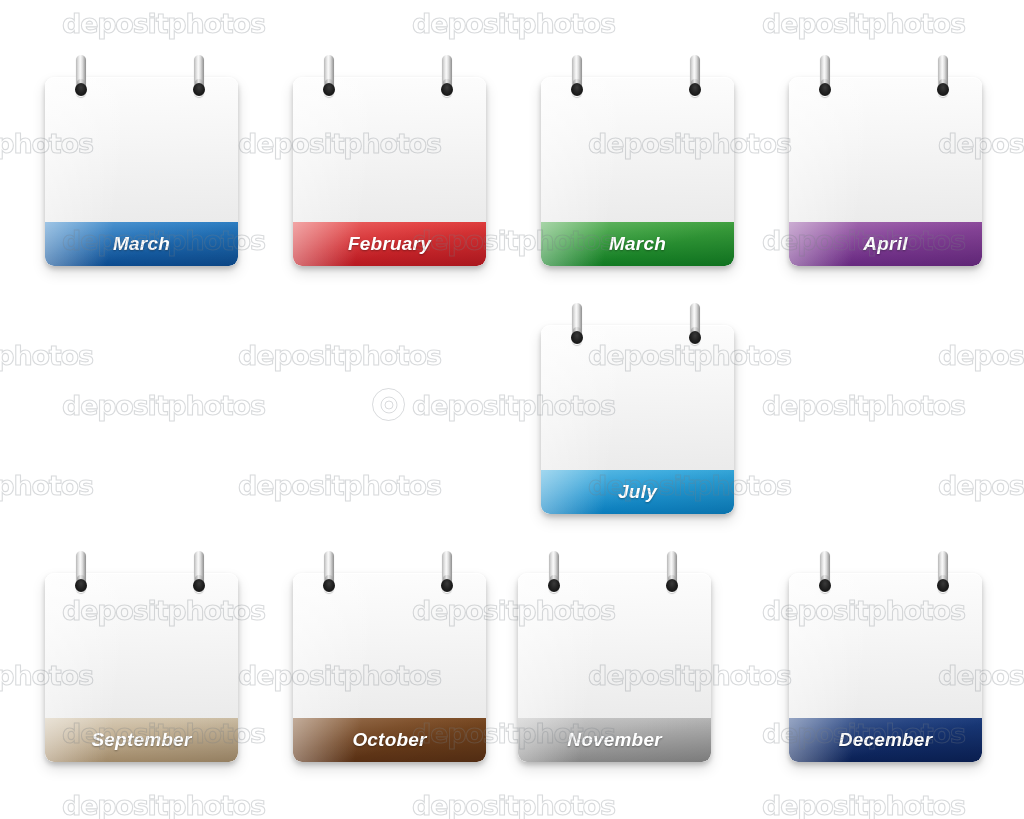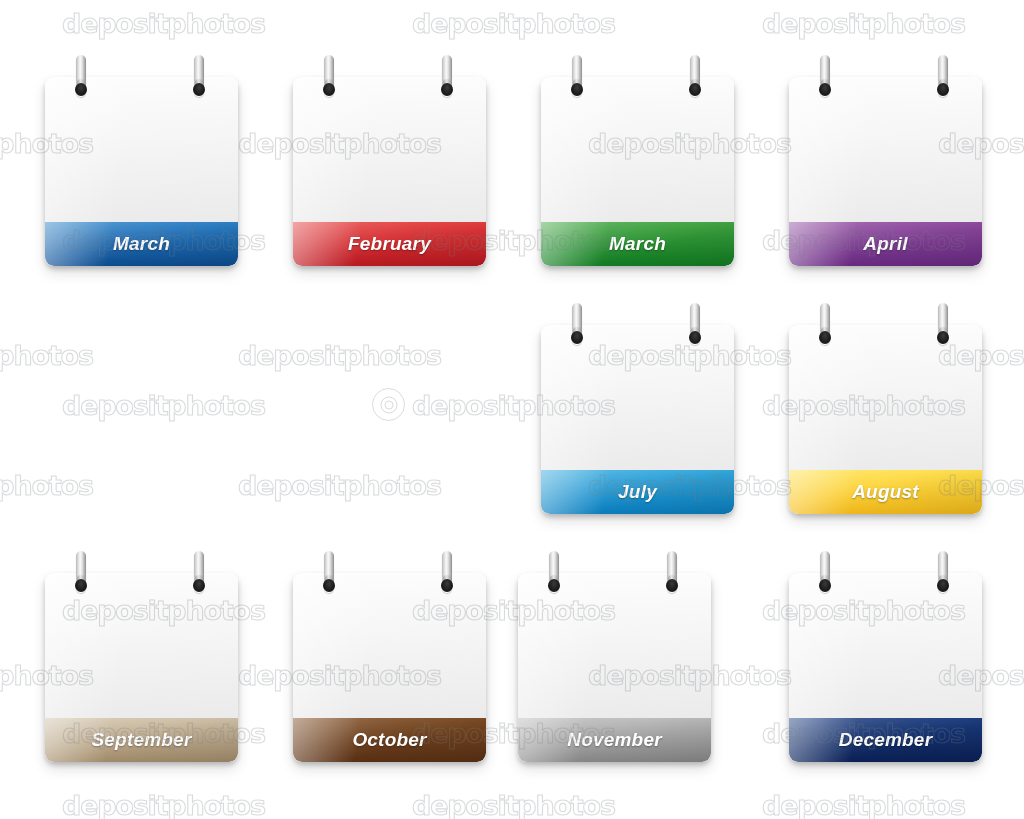--- a/index.html
+++ b/index.html
@@ -261,39 +261,20 @@
           <div class="wire-low"></div>
           <div class="hole"></div>
         </div>
       </div>
       <div class="calendar-card" style="left: 541px; top: 303px; text-decoration: underline;">
         <div class="card-sheet">
           <div class="month-banner" style="background: linear-gradient(rgb(51, 168, 221) 0%, rgb(11, 130, 196) 100%);">
             <div class="sheen"></div>
             <div class="diag"></div>
             <span class="month-label">July</span>
-          </div>
-        </div>
-        <div class="ring ring-left">
-          <div class="wire"></div>
-          <div class="wire-low"></div>
-          <div class="hole"></div>
-        </div>
-        <div class="ring ring-right">
-          <div class="wire"></div>
-          <div class="wire-low"></div>
-          <div class="hole"></div>
-        </div>
-      </div>
-      <div class="calendar-card" style="left: 789px; top: 303px;">
-        <div class="card-sheet">
-          <div class="month-banner" style="background: linear-gradient(rgb(255, 224, 74) 0%, rgb(249, 191, 28) 100%);">
-            <div class="sheen"></div>
-            <div class="diag"></div>
-            <span class="month-label">August</span>
           </div>
         </div>
         <div class="ring ring-left">
           <div class="wire"></div>
           <div class="wire-low"></div>
           <div class="hole"></div>
         </div>
         <div class="ring ring-right">
           <div class="wire"></div>
           <div class="wire-low"></div>

